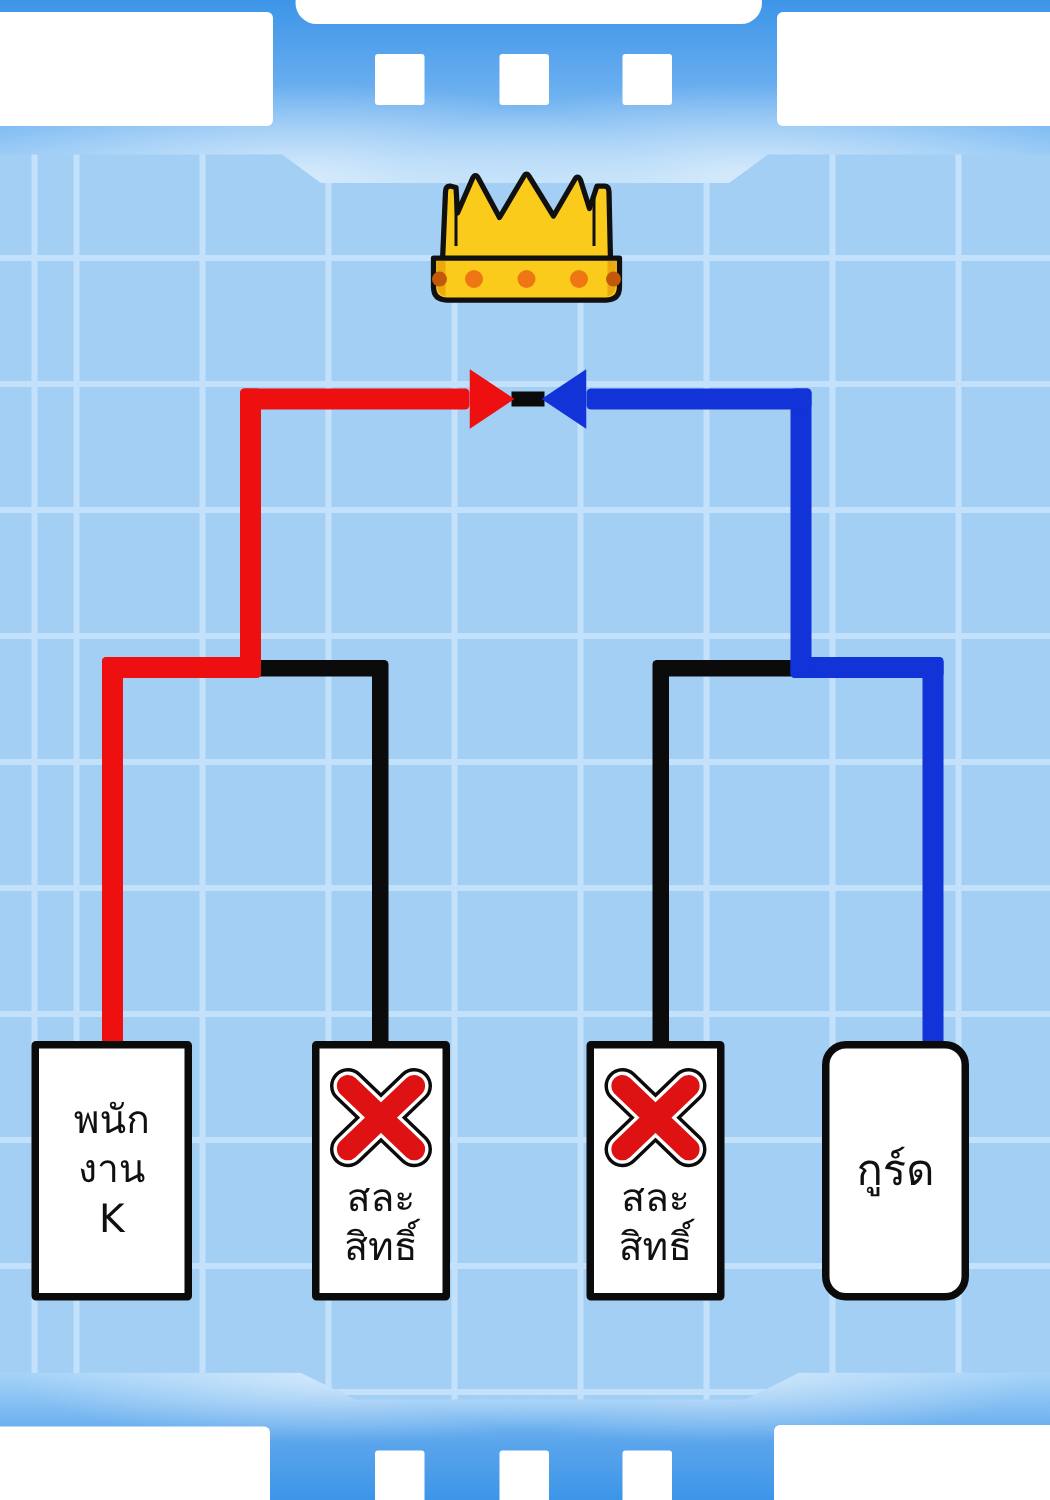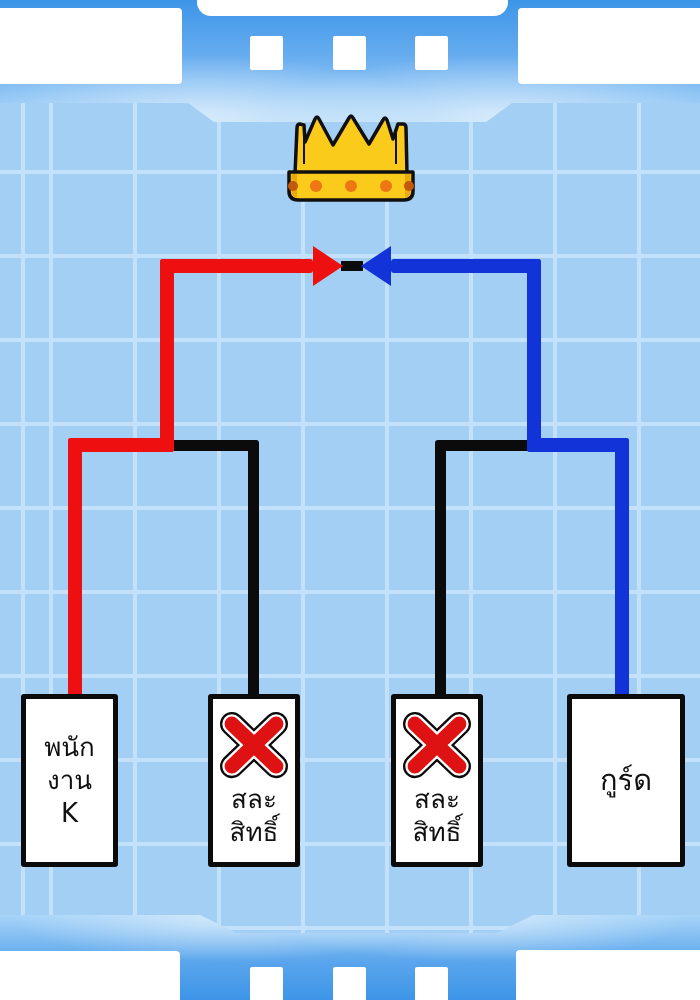--- a/index.html
+++ b/index.html
@@ -75,24 +75,24 @@
   .crown .dot{fill:var(--crown-dot,#EE7713);}
   .crown .dot-dark{fill:var(--crown-dot-dark,#C2590A);}
 
   
   .pbox{
     position:absolute;top:694px;height:173px;box-sizing:border-box;
     background:var(--box-bg,#FFFFFF);border:5px solid var(--box-border,#0B0B0B);border-radius:3px;
     display:flex;flex-direction:column;align-items:center;justify-content:center;
     text-align:center;color:var(--text,#101010);z-index:3;
   }
-  .box1{left:21px;width:97px;}
+  .box1{left:21px;width:107px;}
   .box2{left:208px;width:92px;}
   .box3{left:391px;width:92px;}
-  .box4{left:567px;width:118px;}
+  .box4{left:548px;width:98px;border-radius:16px;}
   .pline{font-size:26px;line-height:33px;white-space:nowrap;}
   .box4 .pline{font-size:29px;}
   .xwrap{width:74px;height:68px;margin:0 0 3px;}
   .xmark .xo{stroke:#0B0B0B;stroke-width:26;stroke-linecap:round;fill:none;}
   .xmark .xr{stroke:#FFFFFF;stroke-width:21;stroke-linecap:round;fill:none;}
   .xmark .xb{stroke:var(--x-red,#DE1212);stroke-width:16;stroke-linecap:round;fill:none;}
 </style>
 </head>
 <body>
 

